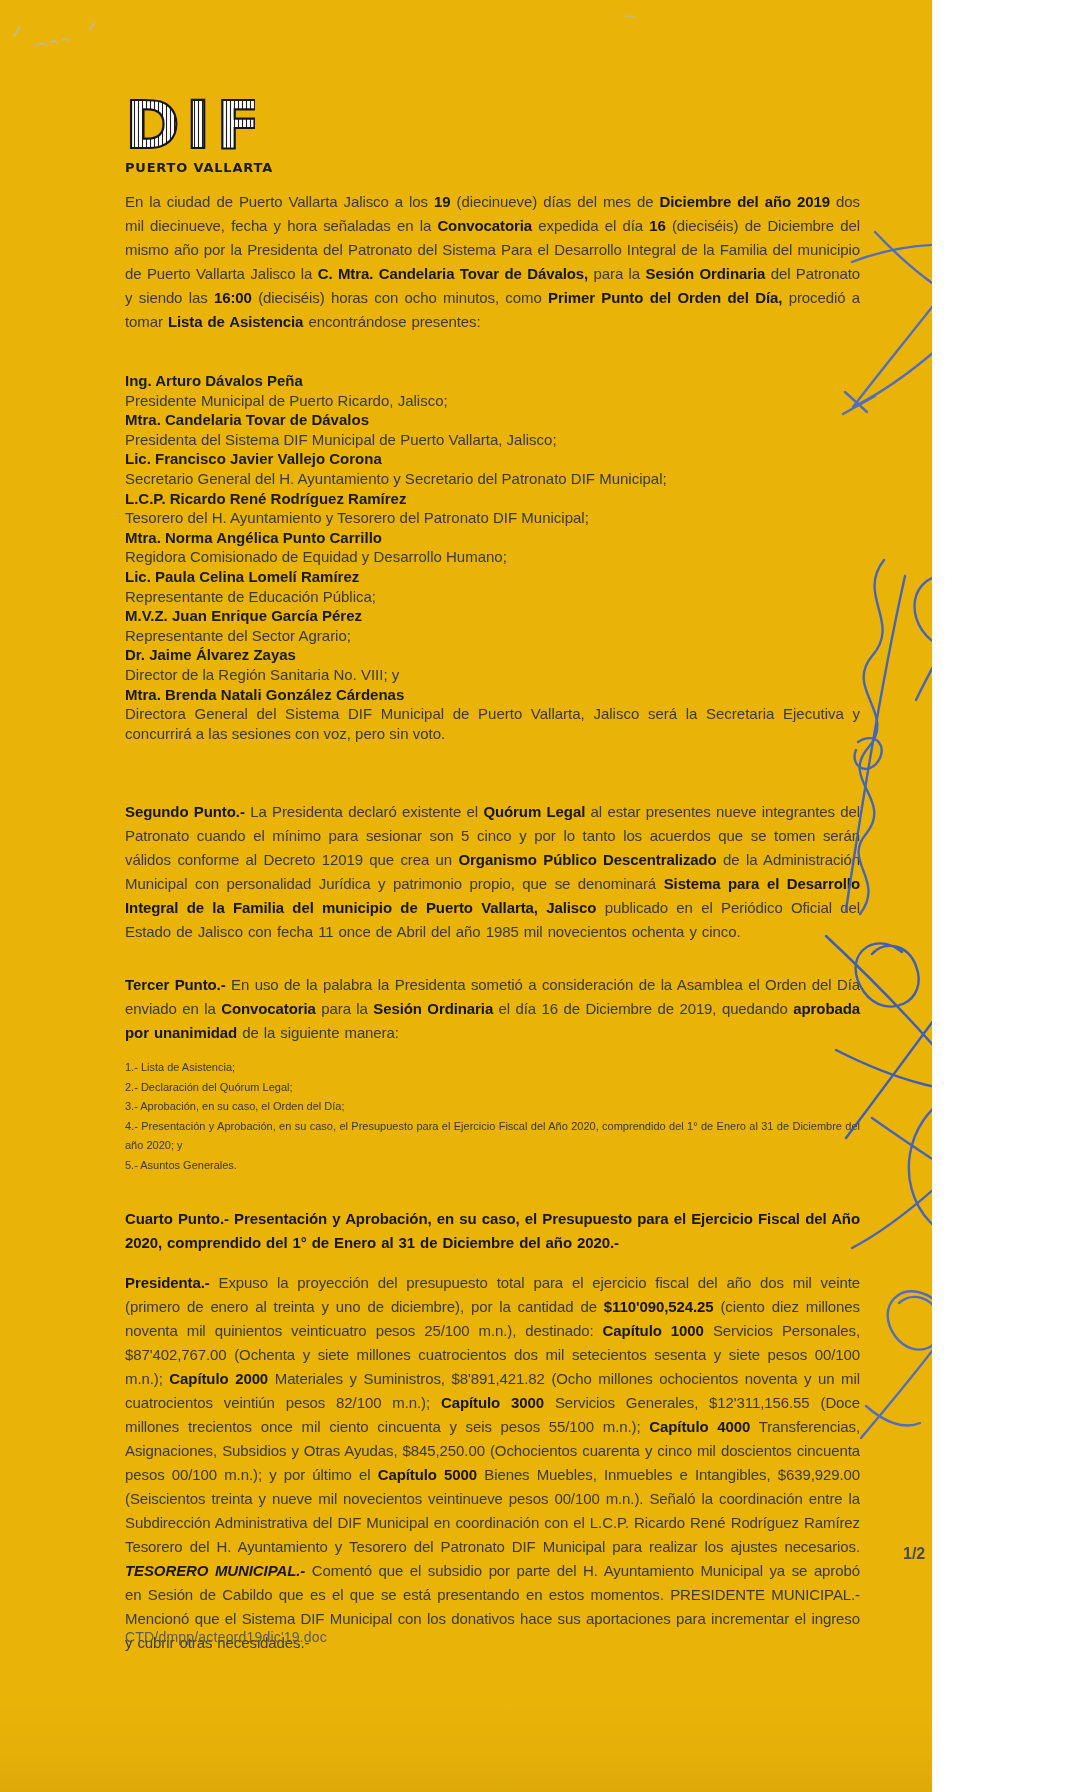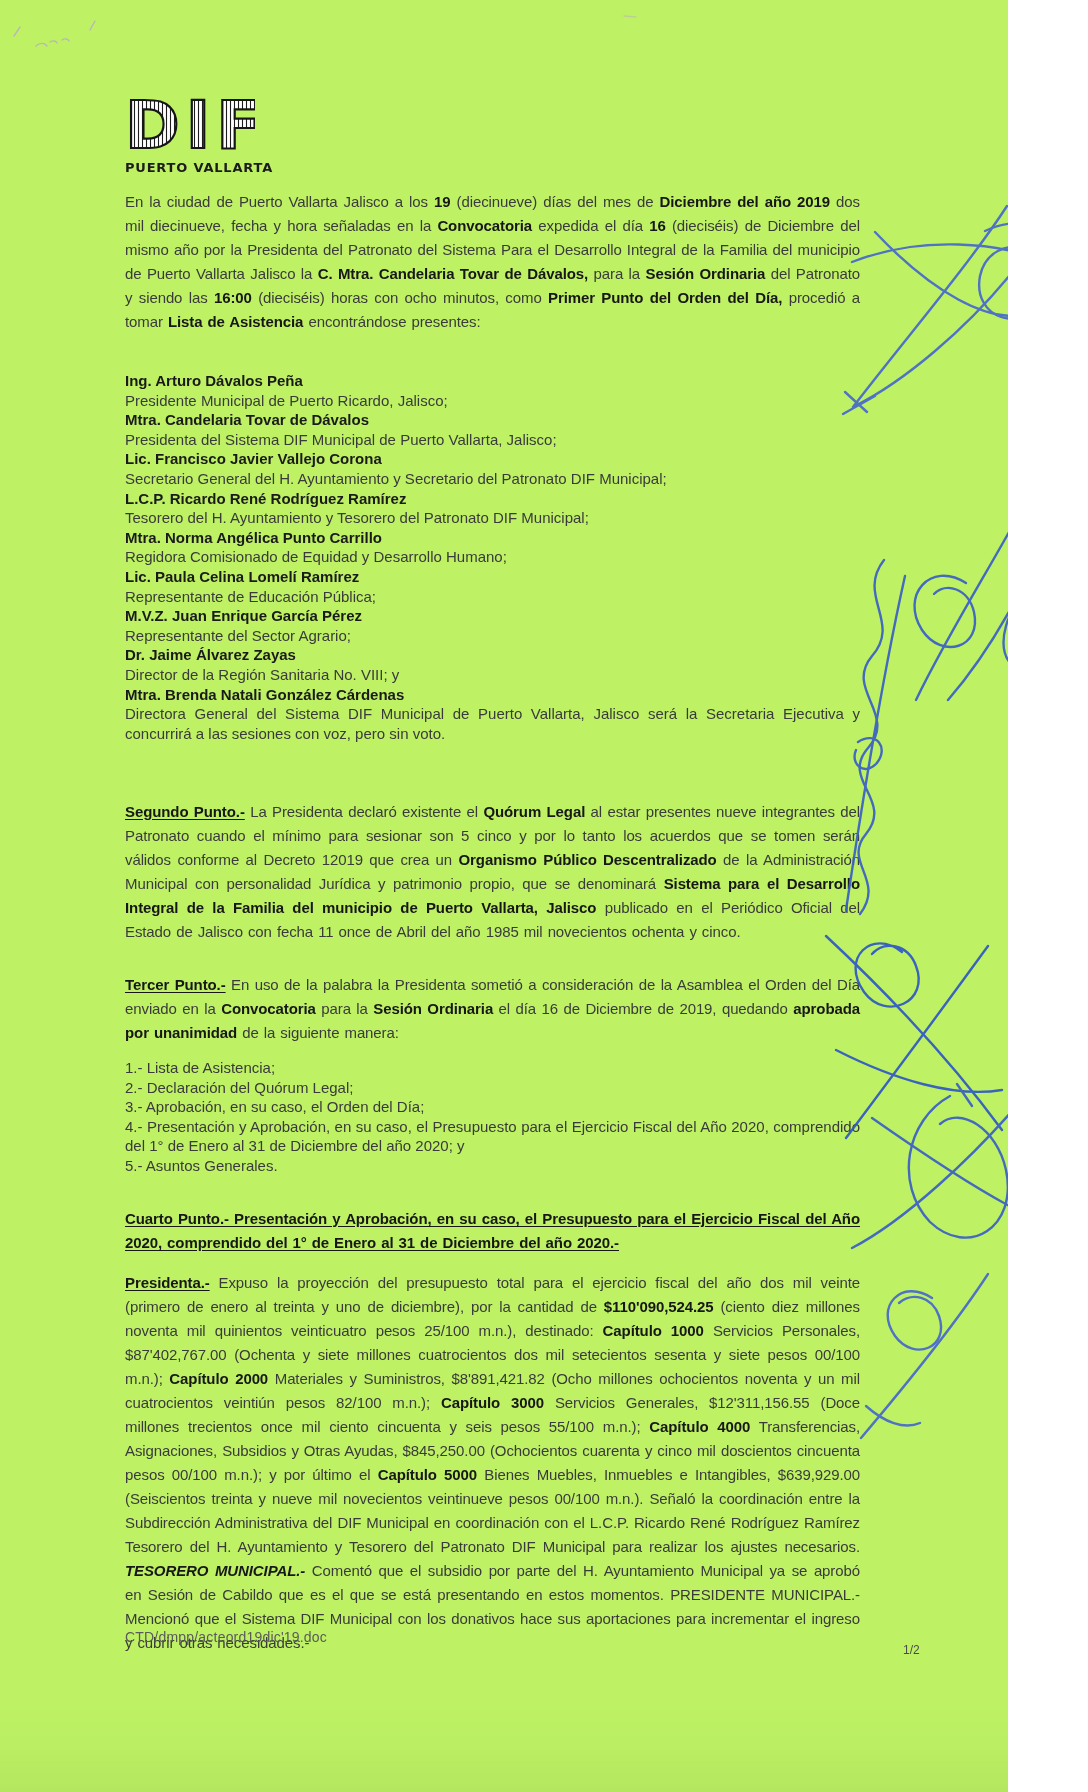--- a/index.html
+++ b/index.html
@@ -1,37 +1,37 @@
 <!DOCTYPE html>
 <html lang="es"><head>
 <meta charset="utf-8">
 <style>
   html,body{margin:0;padding:0;background:#ffffff;}
   .page{
-    position:relative;width:1008px;height:1792px;background:#bef264;overflow:hidden;
+    position:relative;width:932px;height:1792px;background:#eab308;overflow:hidden;
     font-family:"Liberation Sans",sans-serif;color:#383838;
   }
   .col{position:absolute;left:125px;width:735px;}
   .para{
     font-size:15px;line-height:24px;text-align:justify;letter-spacing:-0.1px;
     word-spacing:1px;color:#3a3a3a;
   }
   .seg-b{font-weight:bold;color:#171717;}
-  .seg-u{text-decoration:underline;text-underline-offset:2px;}
+  .seg-u{text-underline-offset:2px;}
   .seg-i{font-style:italic;}
   .attendees div{font-size:15px;line-height:19.6px;color:#3a3a3a;}
   .attendees .name{font-weight:bold;color:#1a1a1a;}
   .attendees .role{text-align:justify;}
-  .agenda div{font-size:15px;line-height:19.6px;text-align:justify;color:#3a3a3a;}
+  .agenda div{font-size:11px;line-height:19.6px;text-align:justify;color:#3a3a3a;}
   .logo-sub{
     font-size:13px;font-weight:bold;letter-spacing:0.8px;color:#1c1c1c;
     font-family:"DejaVu Sans",sans-serif;
   }
   .footer-file{position:absolute;left:125px;top:1629px;font-size:14px;color:#5a5a5a;letter-spacing:0.2px;}
-  .footer-page{position:absolute;left:903px;top:1643px;font-size:12px;color:#4a4a4a;}
+  .footer-page{position:absolute;left:903px;top:1545px;font-size:16px;color:#4a4a4a;font-weight:bold;}
   .sig-overlay{position:absolute;left:0;top:0;pointer-events:none;}
   .scan-shadow{
     position:absolute;left:0;top:1700px;width:1088px;height:92px;
     background:linear-gradient(to bottom,rgba(0,0,0,0) 0%,rgba(0,0,0,0.02) 55%,rgba(0,0,0,0.05) 100%);
   }
 </style>
 </head>
 <body>
 
 <div class="page">

